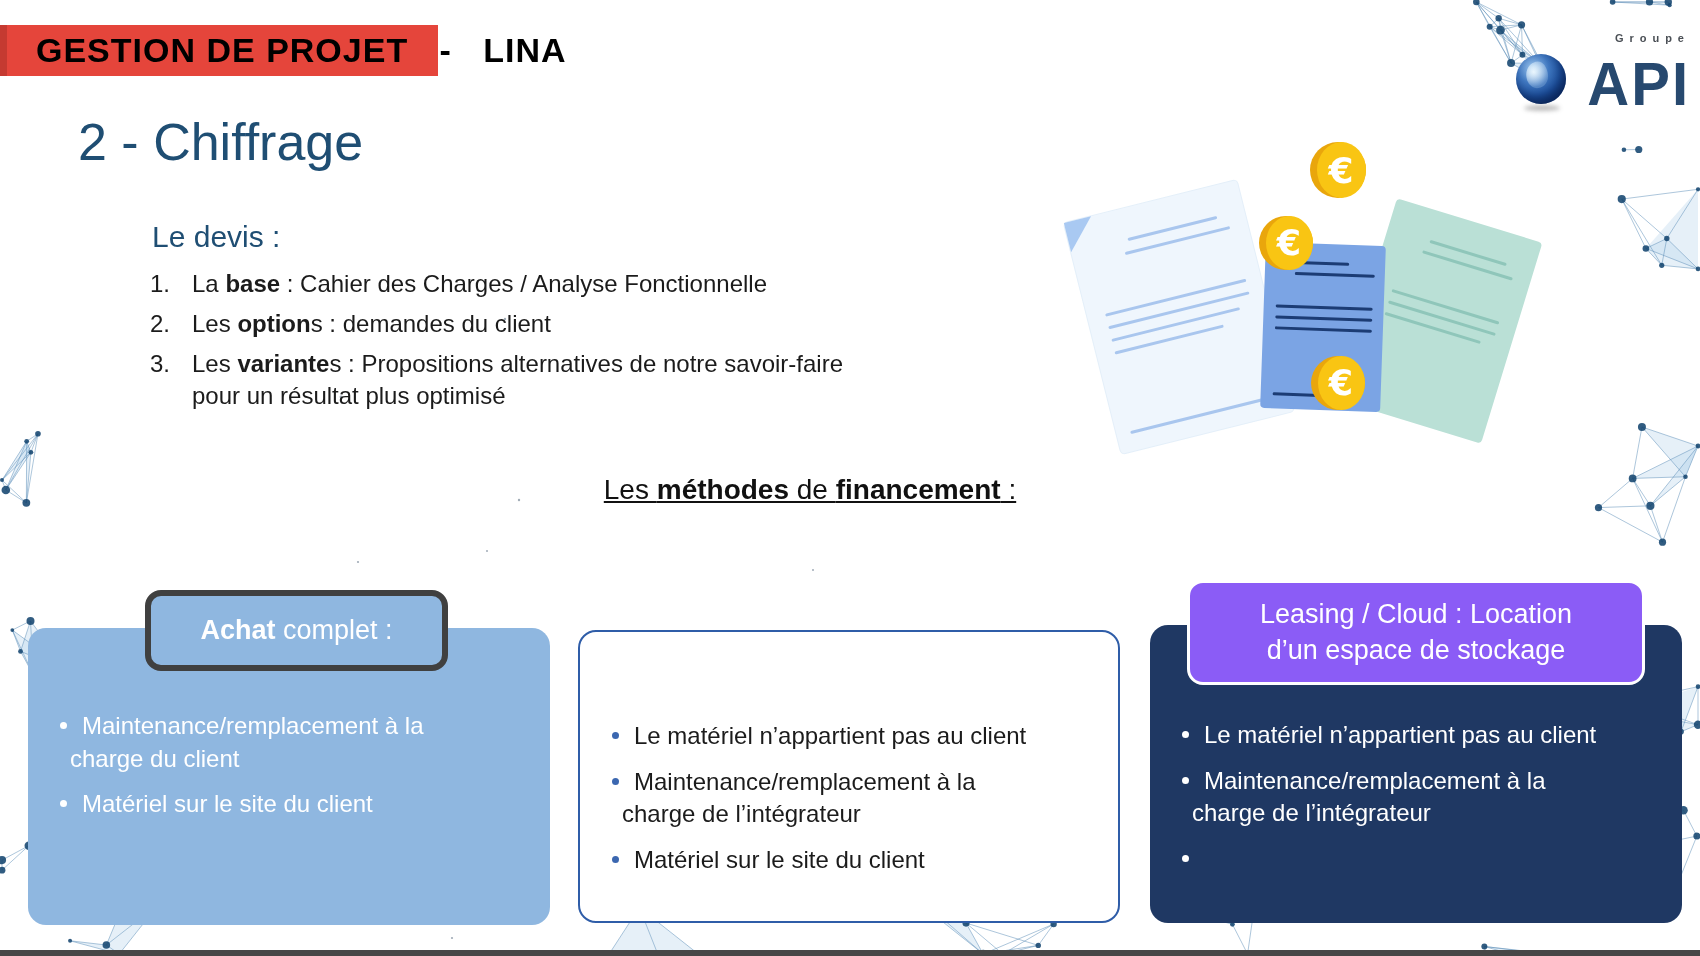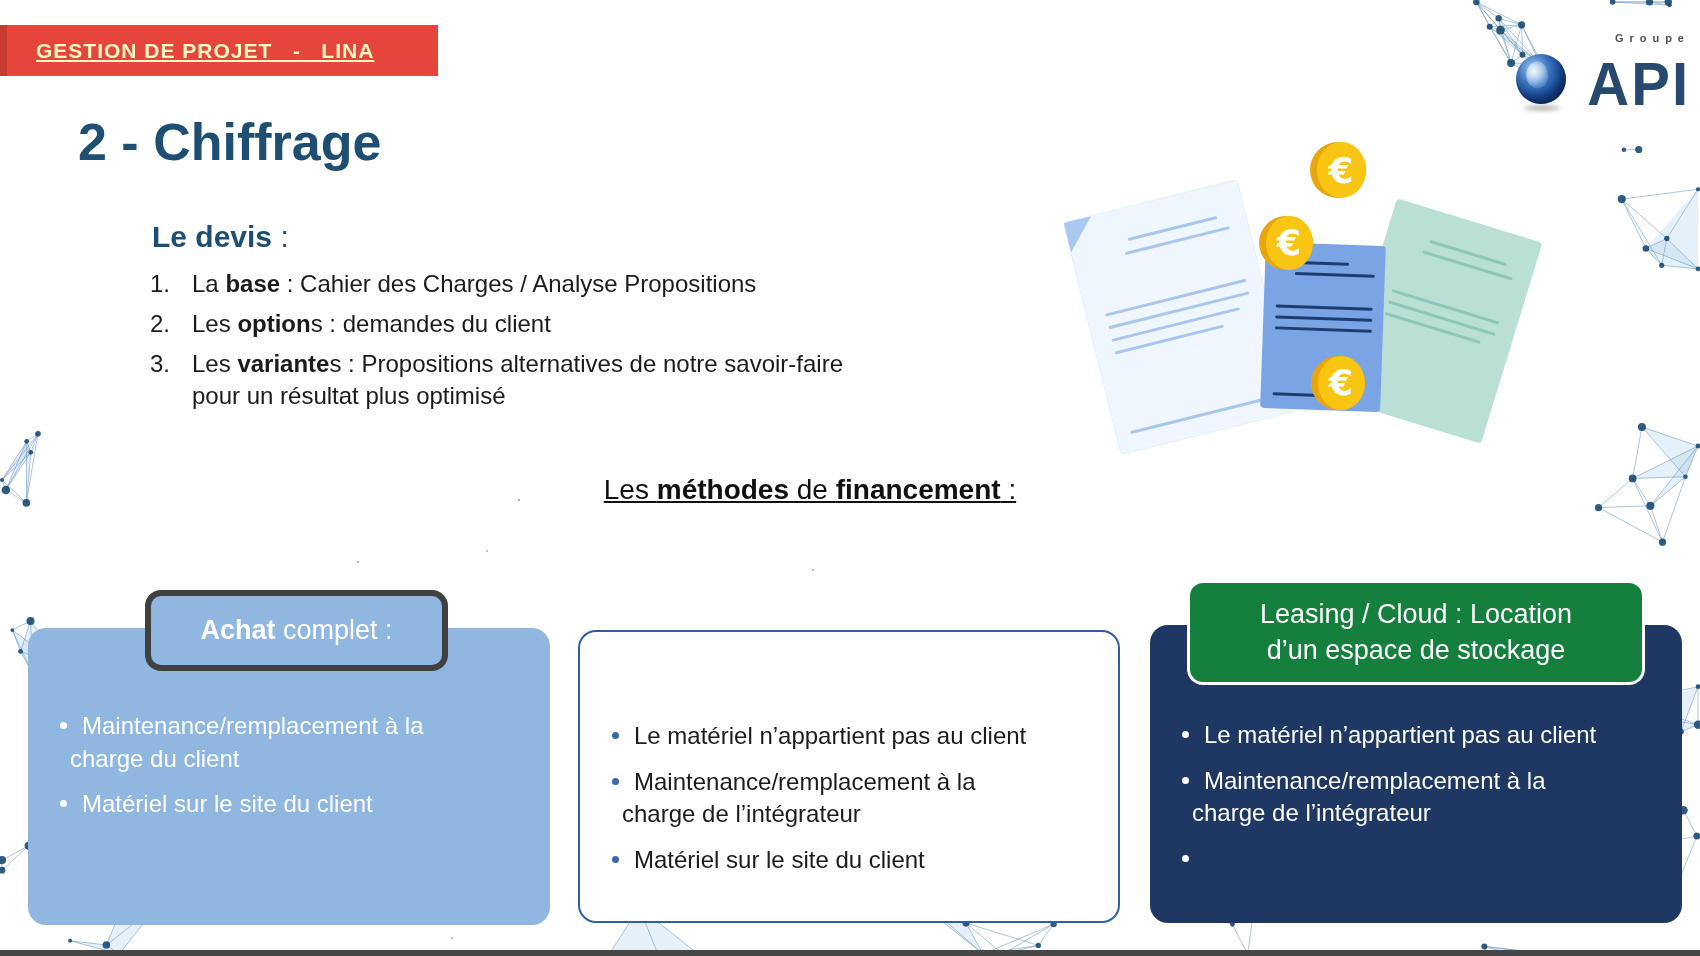--- a/index.html
+++ b/index.html
@@ -8,55 +8,55 @@
     font-family:"Liberation Sans",sans-serif;-webkit-font-smoothing:antialiased;
   }
   
   #plexus{position:absolute;inset:0;z-index:1;pointer-events:none;}
   
   .banner{
     position:absolute;left:0;top:25px;width:438px;height:51px;background:#e5453b;z-index:3;
     display:flex;align-items:center;padding-left:36px;box-sizing:border-box;
   }
   .banner::before{content:"";position:absolute;left:0;top:0;width:7px;height:100%;background:#c53a31;}
-  .banner-title{color:#fef9c3;font-size:21px;font-weight:bold;letter-spacing:1px;white-space:pre;text-decoration:underline;}
+  .banner-title{color:#000000;font-size:34px;font-weight:bold;letter-spacing:1px;white-space:pre;}
   
   .logo{position:absolute;left:1498px;top:32px;width:200px;height:90px;z-index:3;}
   .logo-globe{
     position:absolute;left:18px;top:22px;width:50px;height:50px;border-radius:50%;
     background:radial-gradient(circle at 34% 28%,#9ec7ee 0%,#3f77c0 32%,#1d4f9b 58%,#0d2f6b 85%);
     box-shadow:inset -4px -6px 10px rgba(5,25,70,.55);
   }
   .logo-globe::before{content:"";position:absolute;left:10px;top:8px;width:22px;height:26px;border-radius:60% 40% 55% 45%;
     background:radial-gradient(circle at 40% 35%,rgba(240,250,255,.95),rgba(190,220,245,.25) 70%);transform:rotate(-18deg);}
   .logo-globe::after{content:"";position:absolute;left:8px;bottom:-7px;width:36px;height:6px;border-radius:50%;
     background:rgba(40,40,40,.3);filter:blur(2px);}
   .logo-text{position:absolute;left:80px;top:0;width:112px;text-align:right;}
   .logo-group{font-size:11px;font-weight:bold;letter-spacing:6px;color:#4a4f55;display:block;margin-bottom:12px;}
   .logo-name{font-size:58px;font-weight:bold;color:#27496f;letter-spacing:2px;line-height:.95;display:block;transform:scaleY(1.05);}
   
-  .page-title{position:absolute;left:78px;top:112px;font-size:52px;font-weight:bold;color:#1f4e73;z-index:2;}
+  .page-title{position:absolute;left:78px;top:112px;font-size:52px;font-weight:normal;color:#1f4e73;z-index:2;}
   .devis-heading{position:absolute;left:152px;top:220px;font-size:30px;color:#1f4e73;z-index:2;}
-  .devis-heading b{font-weight:bold;}
+  .devis-heading b{font-weight:normal;}
   .devis-list{position:absolute;left:150px;top:268px;width:800px;z-index:2;}
   .devis-item{display:flex;margin-bottom:9px;font-size:24px;color:#1b1b1b;line-height:1.3;}
   .devis-num{width:42px;flex:none;}
   .devis-text{width:740px;}
   .devis-text b{font-weight:bold;}
   .methods-heading{position:absolute;left:0;top:474px;width:1620px;text-align:center;font-size:28px;color:#111111;z-index:2;text-decoration:underline;}
   .methods-heading b{font-weight:bold;}
   
   .box{position:absolute;border-radius:18px;box-sizing:border-box;z-index:2;}
   .box-light{left:28px;top:628px;width:522px;height:297px;background:#8fb7e0;}
   .box-outline{left:578px;top:630px;width:542px;height:293px;background:#ffffff;border:2px solid #2f5da8;}
   .box-dark{left:1150px;top:625px;width:532px;height:298px;background:#1f3863;}
   .tab{position:absolute;border-radius:16px;box-sizing:border-box;z-index:4;display:flex;align-items:center;justify-content:center;text-align:center;}
   .tab-light{left:145px;top:590px;width:303px;height:81px;background:#8fb7e0;border:6px solid #404040;color:#ffffff;font-size:27px;}
   .tab-outline{left:633px;top:575px;width:415px;height:108px;background:#ffffff;border:2px solid #2f5da8;color:#151515;font-size:27px;}
-  .tab-dark{left:1187px;top:580px;width:458px;height:105px;background:#15803d;border:3px solid #ffffff;color:#ffffff;font-size:27px;}
+  .tab-dark{left:1187px;top:580px;width:458px;height:105px;background:#8b5cf6;border:3px solid #ffffff;color:#ffffff;font-size:27px;}
   .tab b{font-weight:bold;}
   .tab .inner{line-height:1.3;}
   .tab-outline .inner{max-width:380px;}
   .tab-dark .inner{max-width:350px;}
   .box-body{padding:0 26px 0 30px;box-sizing:border-box;}
   .box-light .box-body{padding-top:82px;}
   .box-outline .box-body{padding-top:88px;}
   .box-dark .box-body{padding-top:94px;}
   .bullet{display:flex;margin-bottom:13px;font-size:24px;line-height:1.36;}
   .box-light .bullet,.box-dark .bullet{color:#ffffff;}
@@ -433,21 +433,21 @@
     </span>
   </div>
 
   <div class="page-title">2 - Chiffrage</div>
 
   <div class="devis-heading"><b>Le devis</b><span> :</span></div>
 
   <div class="devis-list">
       <div class="devis-item">
         <span class="devis-num">1.</span>
-        <span class="devis-text"><span>La </span><b>base</b><span> : Cahier des Charges / Analyse Propositions</span></span>
+        <span class="devis-text"><span>La </span><b>base</b><span> : Cahier des Charges / Analyse Fonctionnelle</span></span>
       </div>
       <div class="devis-item">
         <span class="devis-num">2.</span>
         <span class="devis-text"><span>Les </span><b>option</b><span>s : demandes du client</span></span>
       </div>
       <div class="devis-item">
         <span class="devis-num">3.</span>
         <span class="devis-text"><span>Les </span><b>variante</b><span>s : Propositions alternatives de notre savoir-faire</span><div>pour un résultat plus optimisé</div></span>
       </div>
     </div>

